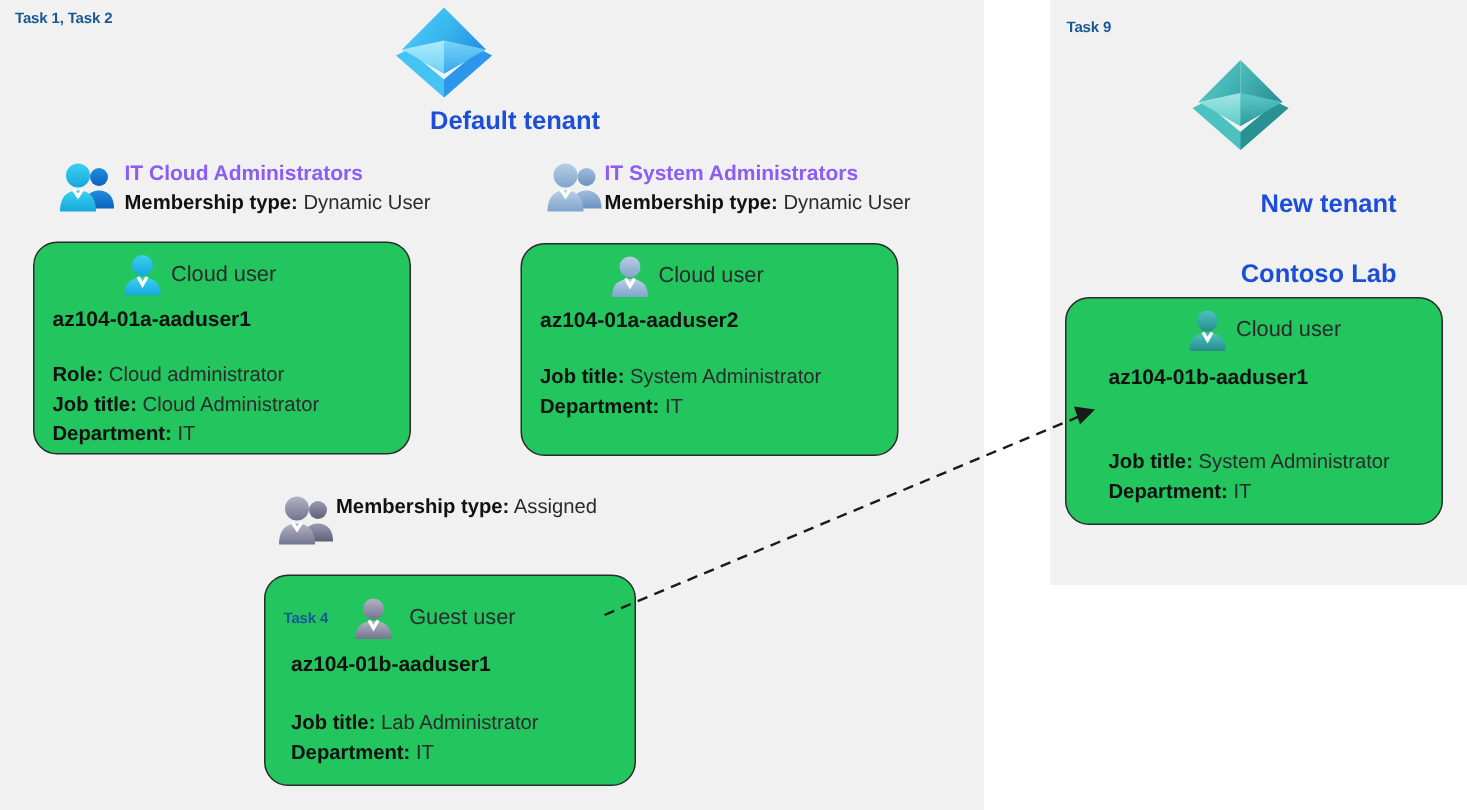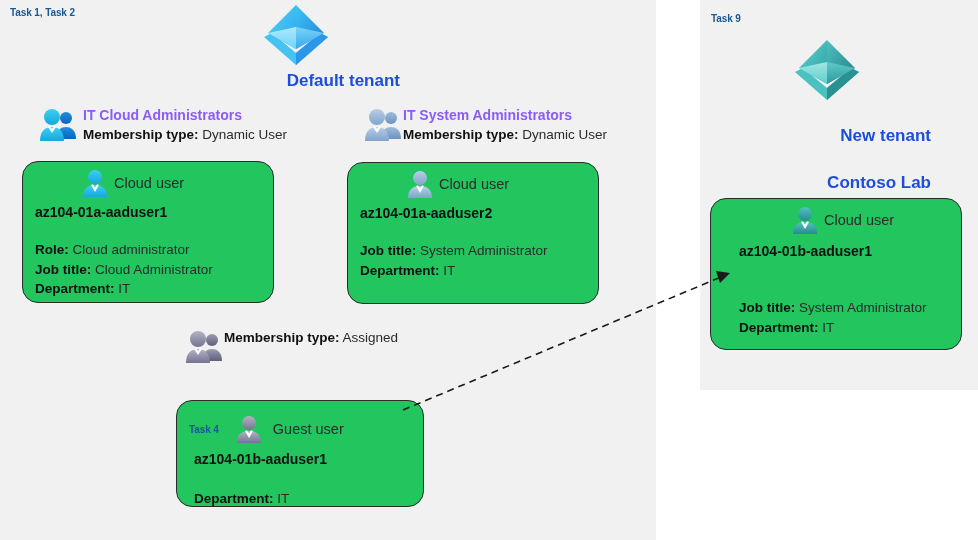--- a/index.html
+++ b/index.html
@@ -257,41 +257,42 @@
       <path d="M18 31 C18 22 23 19 28 19 C33 19 38 22 38 31 Z" fill="url(#g3b)"></path>
       <circle cx="14" cy="9" r="8" fill="url(#g3f)"></circle>
       <path d="M2 33 C2 22 8 19 14 19 C20 19 26 22 26 33 Z" fill="url(#g3f)"></path>
       <path d="M10 19 L14 25 L18 19 L16 18 L14 21 L12 18 Z" fill="#ffffff"></path>
     </svg>
   </div>
   <div class="group-header" style="left:224px; top:328px;">
     <span class="group-membership"><b>Membership type:</b> <span>Assigned</span></span>
   </div>
 
-  <div class="card" style="left:176px; top:383px; width:248px; height:107px;margin-top:17px;">
+  <div class="card" style="left:176px; top:383px; width:248px; height:141px;">
     <div class="card-top" style="left:12px; top:14px;">
       <span class="task-label" style="position:static;">Task 4</span>
       <span style="width:6px;"></span>
       <span>
         <svg class="icon-svg" width="28" height="28" viewBox="0 0 28 28" xmlns="http://www.w3.org/2000/svg">
           <defs>
               <linearGradient id="u3" x1="0" y1="0" x2="0" y2="1">
             <stop offset="0" stop-color="#b3b4c6"></stop>
                 <stop offset="1" stop-color="#73748f"></stop>
               </linearGradient>
             </defs>
           <circle cx="14" cy="8" r="7" fill="url(#u3)"></circle>
           <path d="M2 28 C2 19 7 16 14 16 C21 16 26 19 26 28 Z" fill="url(#u3)"></path>
           <path d="M10 16 L14 23 L18 16 L16 15.2 L14 18.5 L12 15.2 Z" fill="#ffffff"></path>
         </svg>
       </span>
       <span class="card-usertype" style="margin-left:5px;">Guest user</span>
     </div>
     <div class="card-username" style="left:17px; top:50px;">az104-01b-aaduser1</div>
     <div class="card-props" style="left:17px; top:88px;">
+      <span class="row"><b>Job title:</b> <span>Lab Administrator</span></span>
       <span class="row"><b>Department:</b> <span>IT</span></span>
     </div>
   </div>
 
   <div class="panel" id="right-panel"></div>
 
   <div class="task-label" style="left:711px; top:13px;">Task 9</div>
 
   <div style="position:absolute; left:793px; top:38px;">
     <svg class="icon-svg" width="68" height="64" viewBox="0 0 68 64" xmlns="http://www.w3.org/2000/svg">

